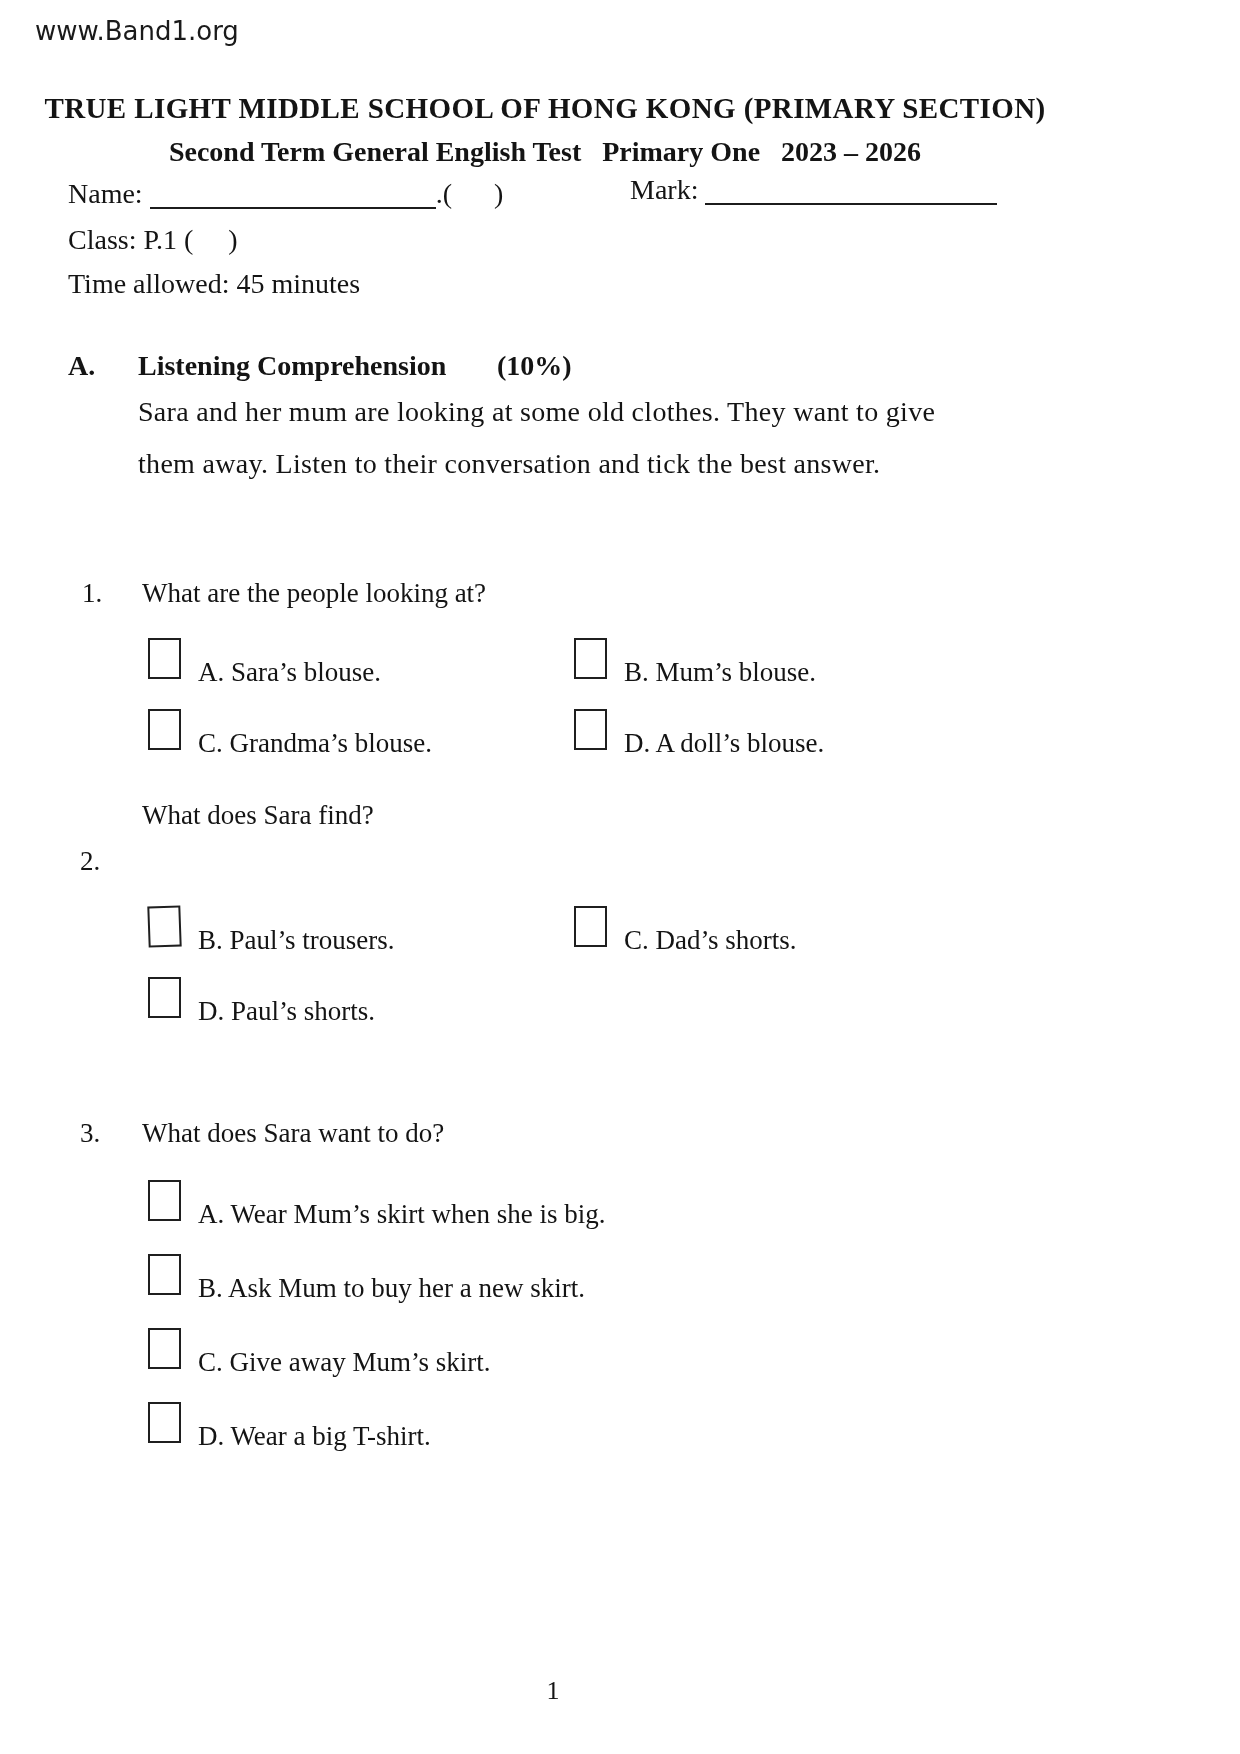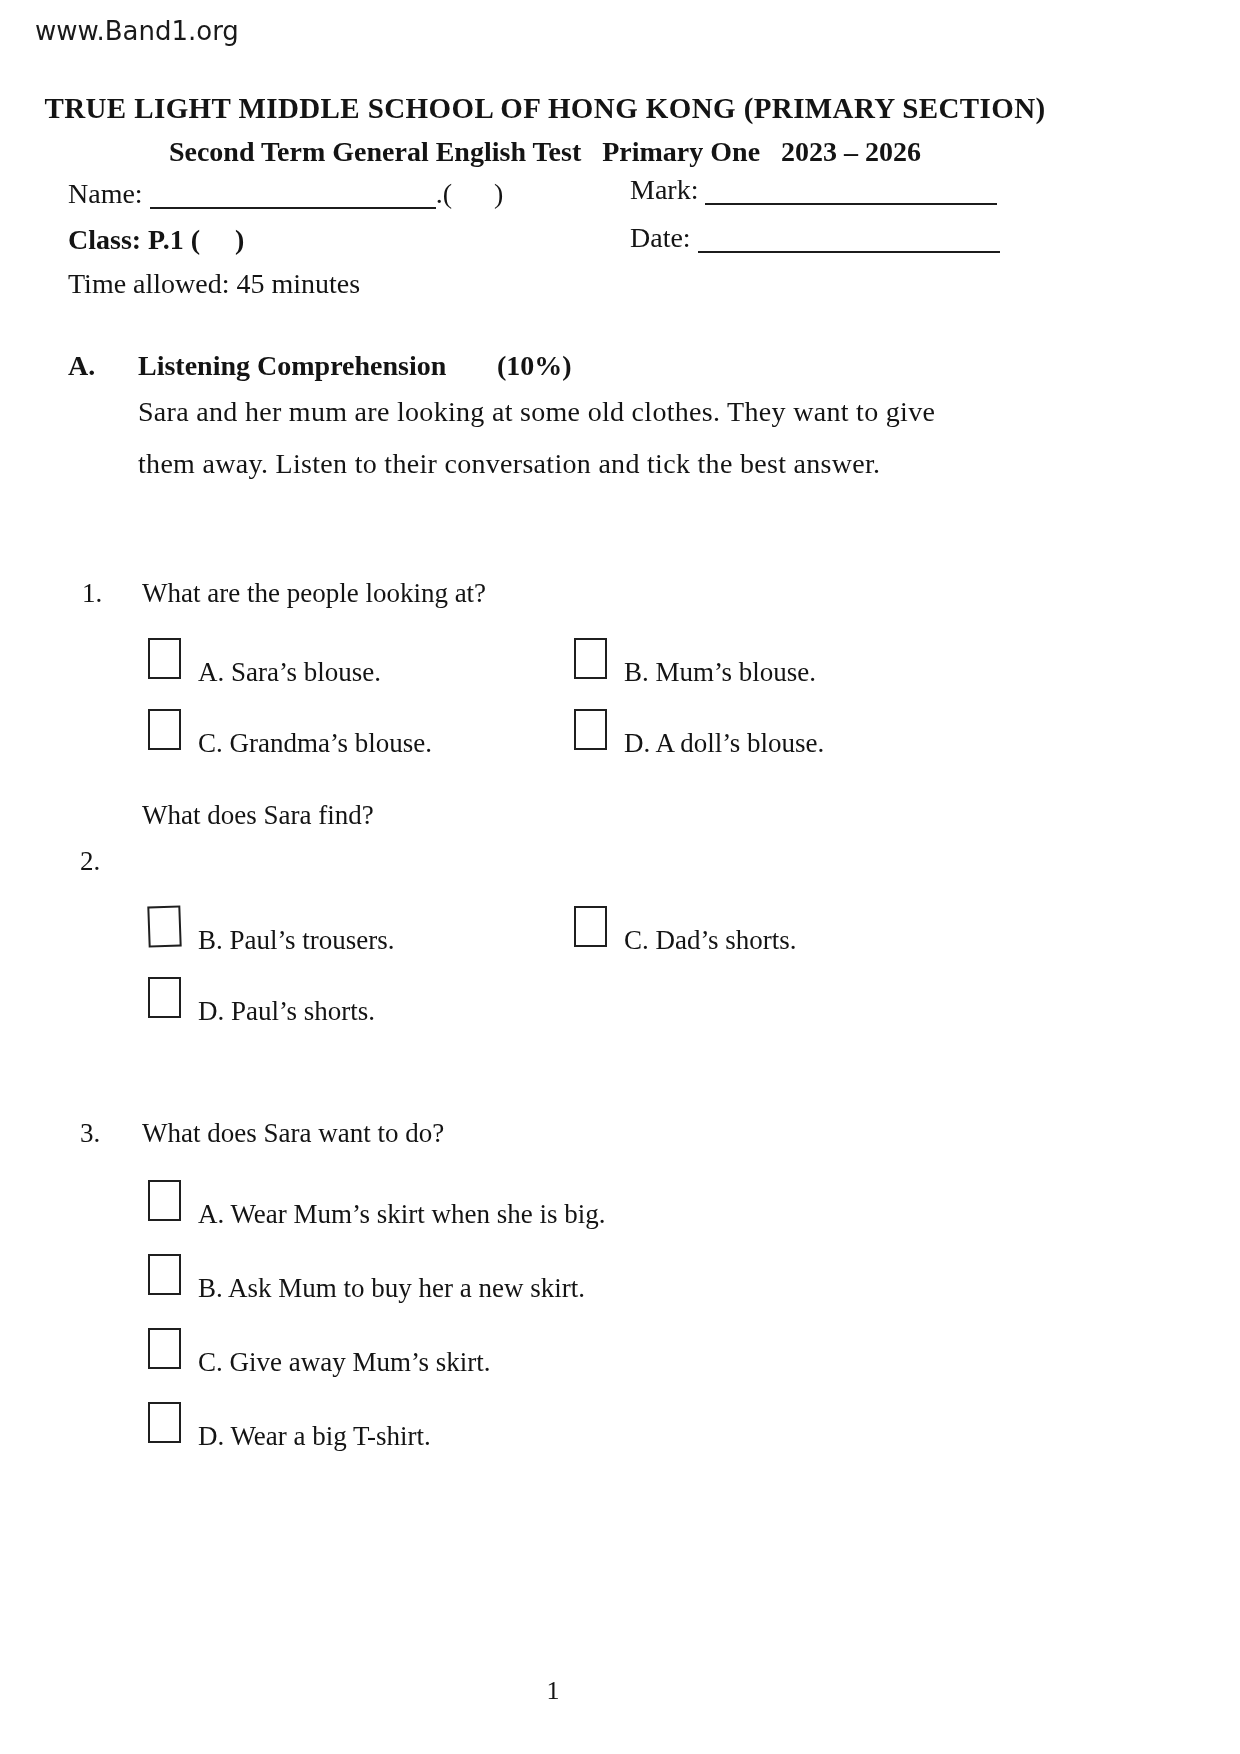--- a/index.html
+++ b/index.html
@@ -29,21 +29,21 @@
     white-space: pre;
   }
 
   .hdr { position: absolute; font-size: 28px; white-space: pre; }
   .u-line {
     display: inline-block; height: 1em; vertical-align: -6px;
     border-bottom: 2px solid #1c1c1c;
   }
   .name-row  { left: 68px;  top: 178px; }
   .mark-row  { left: 630px; top: 174px; }
-  .class-row { left: 68px;  top: 224px; font-weight: bold; }
+  .class-row { left: 68px;  top: 224px; }
   .date-row  { left: 630px; top: 222px; }
   .time-row  { left: 68px;  top: 268px; text-align: center; }
 
   .sec-letter { position: absolute; left: 68px;  top: 350px; font-size: 28px; font-weight: bold; }
   .sec-title  { position: absolute; left: 138px; top: 350px; font-size: 28px; font-weight: bold; }
   .sec-weight { position: absolute; left: 497px; top: 350px; font-size: 28px; font-weight: bold; }
 
   .passage-1 { position: absolute; left: 138px; top: 396px; font-size: 28px; font-weight: normal; letter-spacing: 0.3px; }
   .passage-2 { position: absolute; left: 138px; top: 448px; font-size: 28px; font-weight: normal; letter-spacing: 0.3px; }
 
@@ -94,21 +94,20 @@
 
   <div class="doc-title">TRUE LIGHT MIDDLE SCHOOL OF HONG KONG (PRIMARY SECTION)</div>
   <div class="doc-subtitle">Second Term General English Test   Primary One   2023 – 2026</div>
 
   <div class="hdr name-row"><span>Name: </span><span class="u-line" style="width:286px"></span><span>.(      )</span></div>
 
   <div class="hdr mark-row"><span>Mark: </span><span class="u-line" style="width:292px"></span></div>
 
   <div class="hdr class-row"><span>Class: P.1 (     )</span></div>
 
-  <div class="hdr date-row"><span>Date: </span><span class="u-line" style="width:302px"></span></div>
 
   <div class="hdr time-row">Time allowed: 45 minutes</div>
 
   <div class="sec-letter">A.</div>
   <div class="sec-title">Listening Comprehension</div>
   <div class="sec-weight">(10%)</div>
 
   <div class="passage-1">Sara and her mum are looking at some old clothes. They want to give</div>
   <div class="passage-2">them away. Listen to their conversation and tick the best answer.</div>
 

